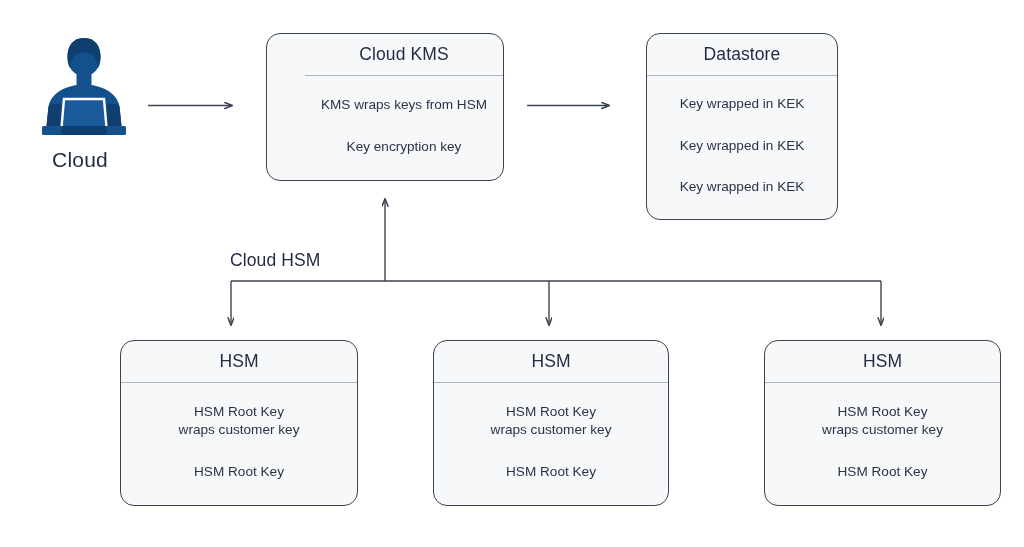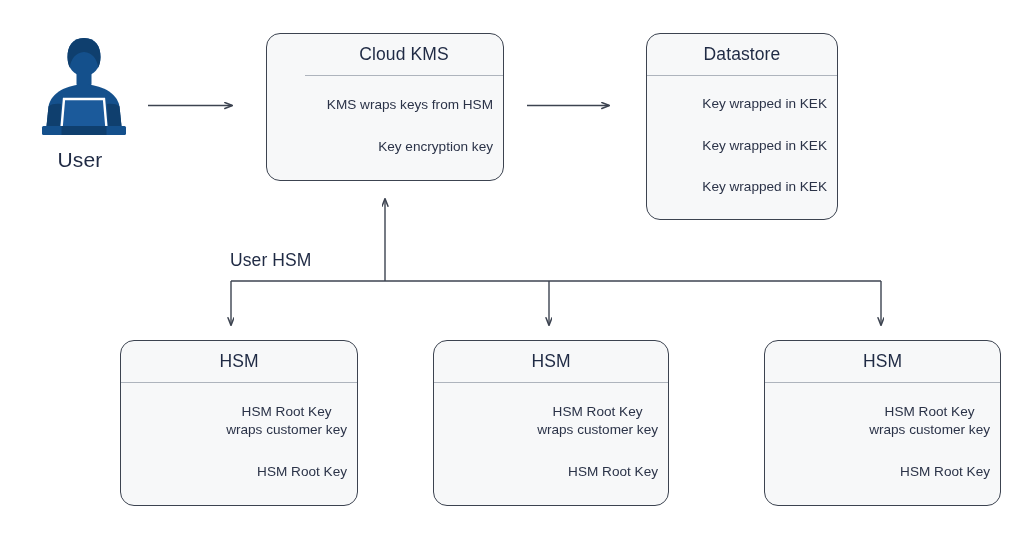--- a/index.html
+++ b/index.html
@@ -44,21 +44,21 @@
     border-bottom: 1.1px solid #aeb4bd;
     color: #1f2a44;
     font-size: 17.5px;
     letter-spacing: 0.1px;
   }
   .node-body {
     box-sizing: border-box;
     flex: 1;
     display: flex;
     flex-direction: column;
-    align-items: flex-end;
+    align-items: center;
     justify-content: space-evenly;
     padding: 4px 10px 8px 10px;
     gap: 8px;
   }
   .node-row {
     color: #2b3348;
     font-size: 13.6px;
     text-align: center;
     line-height: 1.32;
     white-space: pre-line;
@@ -136,23 +136,23 @@
 
     <path d="M81.5 74.5 L83.5 94 L70 94 L69 72 C74 71.5 79 72 81.5 74.5 Z" fill="#0f3f6e"></path>
 
     <path d="M26 67 L66 67 L68.5 96 L23.5 96 Z" fill="#1b5a9b"></path>
     <path d="M26 67 L66 67 L68.5 96 L23.5 96 Z" fill="none" stroke="#ffffff" stroke-width="2.4"></path>
 
     <rect x="4" y="94" width="84" height="9" rx="1.5" fill="#14508c"></rect>
     <rect x="23.5" y="94" width="45" height="9" fill="#0f3f6e"></rect>
   </svg>
 
-  <div class="user-label" style="left:18px; top:148px; width:124px;">User</div>
+  <div class="user-label" style="left:18px; top:148px; width:124px;">Cloud</div>
 
-  <div class="bus-label" style="left:230px; top:250px;">User HSM</div>
+  <div class="bus-label" style="left:230px; top:250px;">Cloud HSM</div>
 
   <div class="node-box" style="left:266px; top:33px; width:238px; height:148px;padding-left:38px;">
     <div class="node-header" style="height:42px;">Cloud KMS</div>
     <div class="node-body">
       <div class="node-row">KMS wraps keys from HSM</div>
       <div class="node-row">Key encryption key</div>
     </div>
   </div>
 
   <div class="node-box" style="left:646px; top:33px; width:192px; height:187px;">

